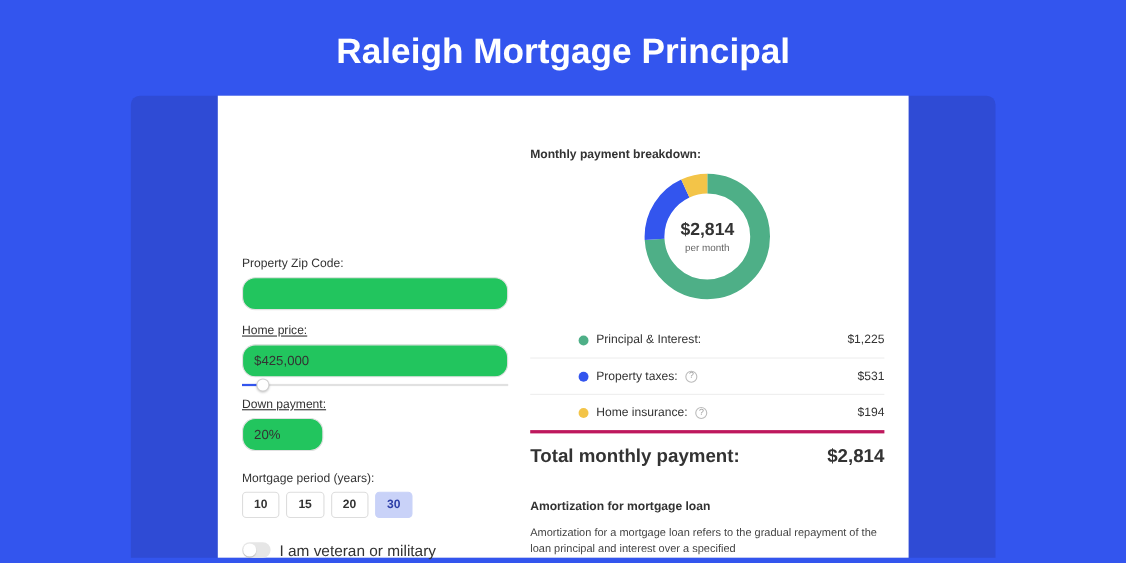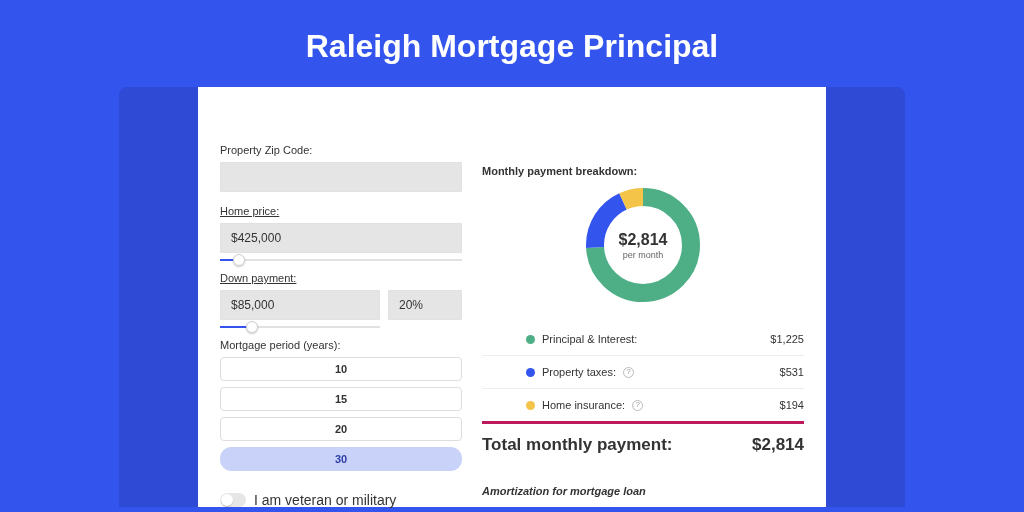--- a/index.html
+++ b/index.html
@@ -47,25 +47,25 @@
   .field-label {
     font-size: 11px;
     color: #333;
     margin-bottom: 6px;
     display: block;
   }
   .text-input {
     width: 100%;
     height: 30px;
     border: 1px solid #e1e1e1;
-    border-radius: 1px;
+    border-radius: 12px;
     padding: 0 10px;
     font-size: 12px;
     color: #333;
-    background: #e5e5e5;
+    background: #22c55e;
   }
   .group { margin-bottom: 14px; position: relative; }
   .group-with-slider { margin-bottom: 20px; text-decoration: underline; }
   .slider-track {
     position: absolute;
     left: 0;
     right: 0;
     height: 2px;
     background: #e1e1e1;
     bottom: -8px;
@@ -84,36 +84,35 @@
     height: 12px;
     border-radius: 50%;
     background: #fff;
     border: 1px solid #d0d0d0;
     box-shadow: 0 1px 2px rgba(0,0,0,.2);
     transform: translateX(-50%);
   }
   .dp-row { display: flex; gap: 8px; }
   .dp-amt { flex: 1 1 auto; position: relative; }
   .dp-pct { width: 74px; flex: 0 0 74px; }
-  .period-row { display: flex; gap: 6px; flex-direction: column; }
+  .period-row { display: flex; gap: 6px; }
   .period-btn {
     border: 1px solid #ddd;
     background: #fff;
     border-radius: 4px;
     padding: 5px 10px;
     font-size: 11px;
     color: #333;
     font-weight: 600;
     cursor: pointer;
   }
   .period-btn.selected {
     background: #c9d2f8;
     border-color: #c9d2f8;
     color: #2d3ea8;
-    border-radius: 11px;
   }
   .toggle-row {
     display: flex;
     align-items: center;
     gap: 8px;
     margin-top: 22px;
     font-size: 14px;
   }
   .toggle {
     width: 26px;
@@ -173,21 +172,21 @@
   .help {
     width: 11px; height: 11px; border-radius: 50%;
     border: 1px solid #bbb; display: inline-flex;
     align-items: center; justify-content: center;
     font-size: 8px; color: #999; line-height: 1;
   }
   .total-row {
     display: flex; justify-content: space-between;
     padding: 11px 0 14px; font-weight: 700; font-size: 17px;
   }
-  .amort { padding-top: 8px; font-style: italic; }
+  .amort { padding-top: 8px; }
   .amort h3 { margin-top: 8px; margin-bottom: 10px; }
   .amort p { font-size: 10px; color: #444; line-height: 1.5; }
 </style>
 </head>
 <body>
 
 <div class="hero-title">Raleigh Mortgage Principal</div>
 
 <div class="card-shadow">
 <div class="card">
@@ -204,27 +203,20 @@
       <input class="text-input" value="$425,000" style="">
       <div class="slider-track">
         <div class="slider-fill" id="price-fill" style="width: 8%;"></div>
         <div class="slider-thumb" id="price-thumb" style="left: 8%;"></div>
       </div>
     </div>
 
     <div class="group group-with-slider">
       <label class="field-label">Down payment:</label>
       <div class="dp-row">
-        <div class="dp-amt">
-          <input class="text-input" value="$85,000" style="">
-          <div class="slider-track">
-            <div class="slider-fill" id="down-fill" style="width: 20%;"></div>
-            <div class="slider-thumb" id="down-thumb" style="left: 20%;"></div>
-          </div>
-        </div>
         <div class="dp-pct">
           <input class="text-input" value="20%" style="">
         </div>
       </div>
     </div>
 
 
     <div class="group">
       <label class="field-label">Mortgage period (years):</label>
       <div class="period-row" id="period-row">
@@ -289,17 +281,18 @@
           </div>
         </div>
 
     <div class="total-row">
       <span>Total monthly payment:</span>
       <span>$2,814</span>
     </div>
 
     <div class="amort">
       <h3>Amortization for mortgage loan</h3>
+      <p>Amortization for a mortgage loan refers to the gradual repayment of the loan principal and interest over a specified</p>
     </div>
   </div>
 
 </div>
 </div>
 
 </body></html>

